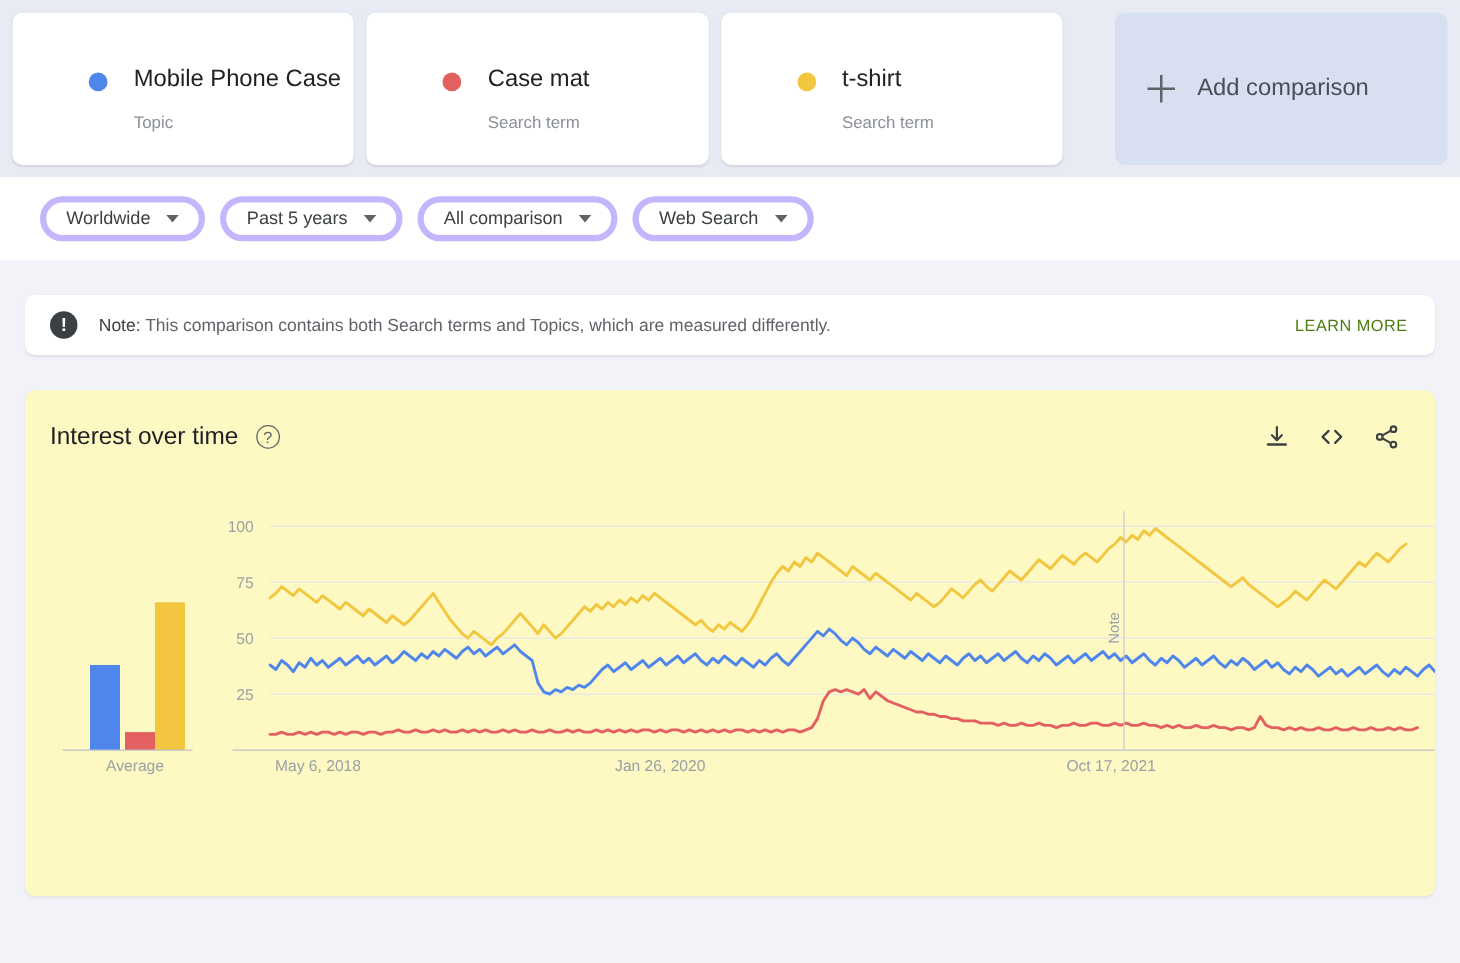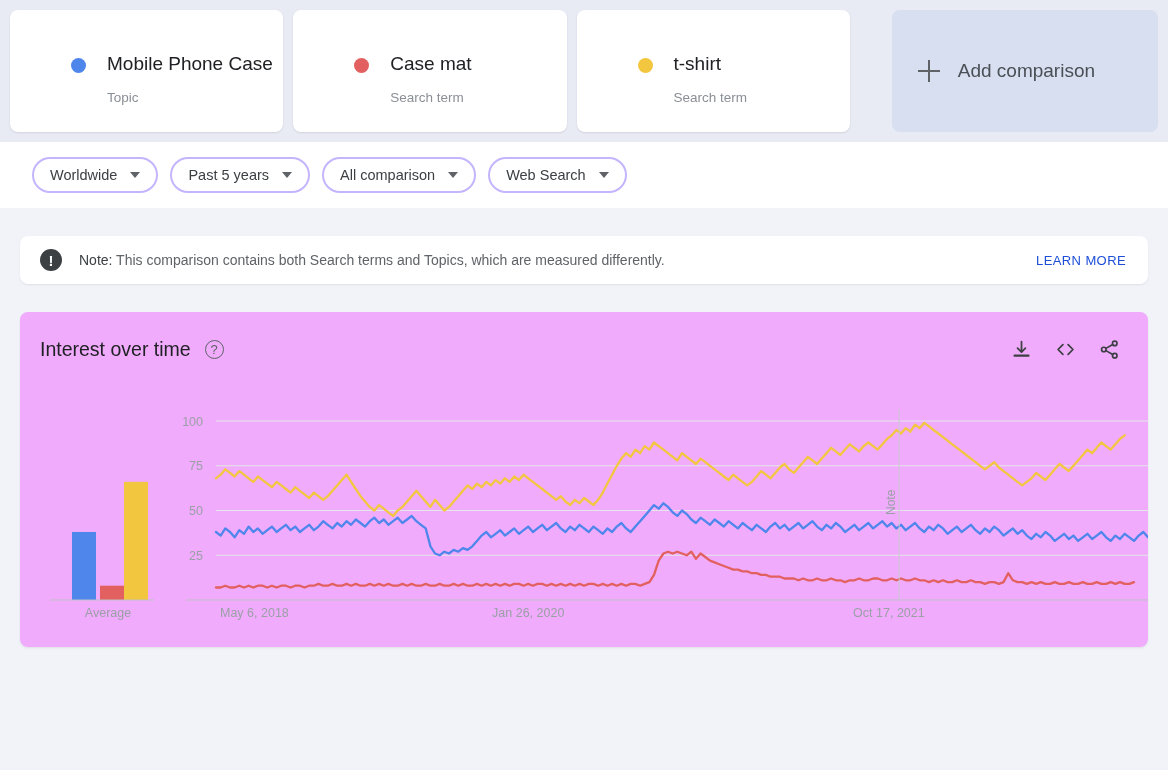--- a/index.html
+++ b/index.html
@@ -85,21 +85,21 @@
   .filter-bar {
     background: #ffffff;
     height: 66px;
     display: flex;
     align-items: center;
     padding-left: 32px;
     gap: 12px;
     margin: 10px -10px 0 -10px;
   }
   .chip {
-    border: 2px solid #c4b5fd;
+    border: 5px solid #c4b5fd;
     border-radius: 18px;
     height: 36px;
     display: inline-flex;
     align-items: center;
     padding: 0 16px;
     background: #fff;
     cursor: pointer;
   }
   .chip-label {
     font-size: 14.5px;
@@ -139,30 +139,30 @@
   }
   .note-text {
     margin-left: 17px;
     font-size: 14px;
     color: #5f6368;
   }
   .note-text b { color: #3c4043; font-weight: normal; }
   .learn-more {
     margin-left: auto;
     font-size: 13px;
-    color: #1d4ed8;
+    color: #4d7c0f;
     letter-spacing: .4px;
     cursor: pointer;
   }
   
   .chart-wrap { padding: 28px 20px 0 20px; }
   .chart-card {
-    background: #f0abfc;
+    background: #fef9c3;
     border-radius: 8px;
-    height: 335px;
+    height: 405px;
     position: relative;
     box-shadow: 0 1px 2px rgba(60,64,67,.10);
   }
   .chart-head {
     display: flex;
     align-items: center;
     padding: 26px 28px 0 20px;
   }
   .chart-title {
     font-size: 19.5px;

